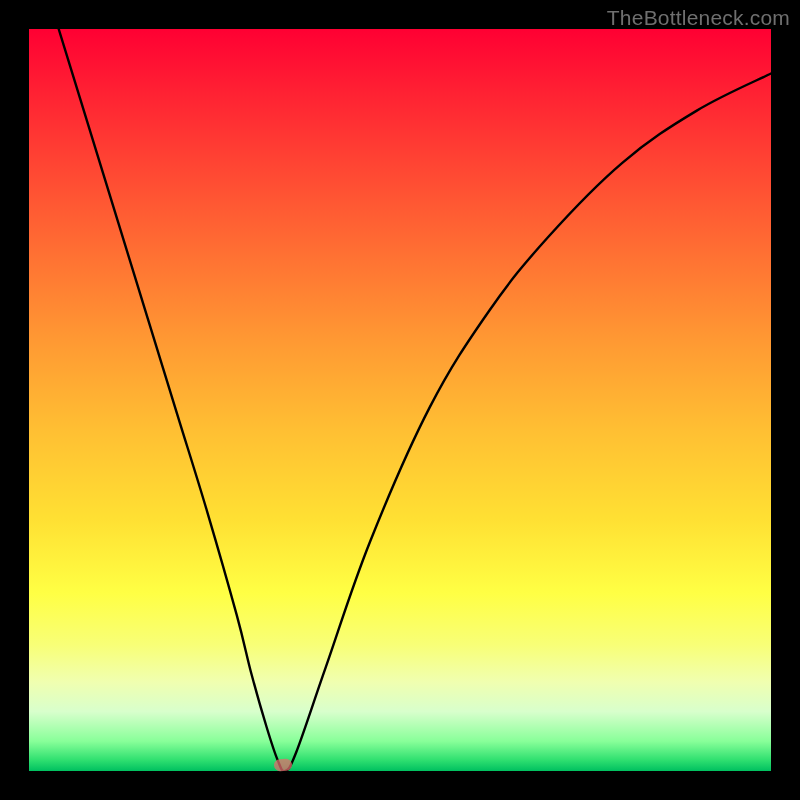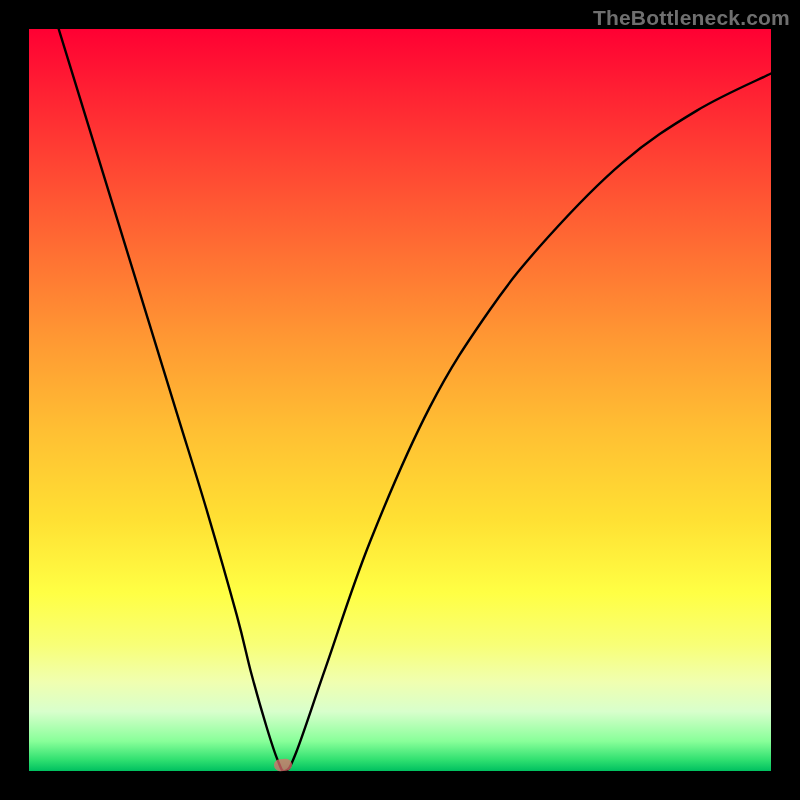--- a/index.html
+++ b/index.html
@@ -37,21 +37,21 @@
     );
   }
 
   .watermark {
     position: absolute;
     top: 6px;
     right: 10px;
     color: #6f6f6f;
     font-size: 21px;
     letter-spacing: 0.2px;
-    font-weight: 700;
+    font-weight: 400;
     z-index: 5;
   }
 
   svg.curve {
     position: absolute;
     inset: 0;
     width: 100%;
     height: 100%;
   }
 

